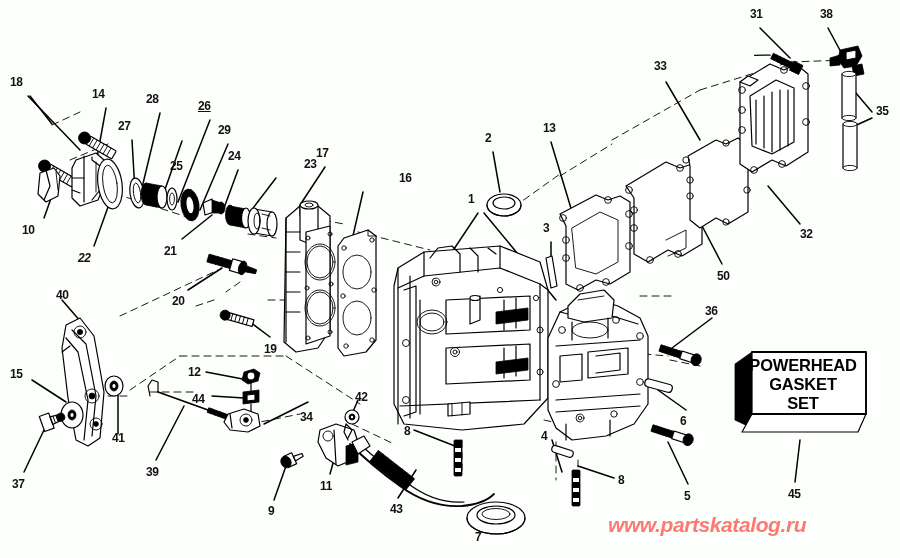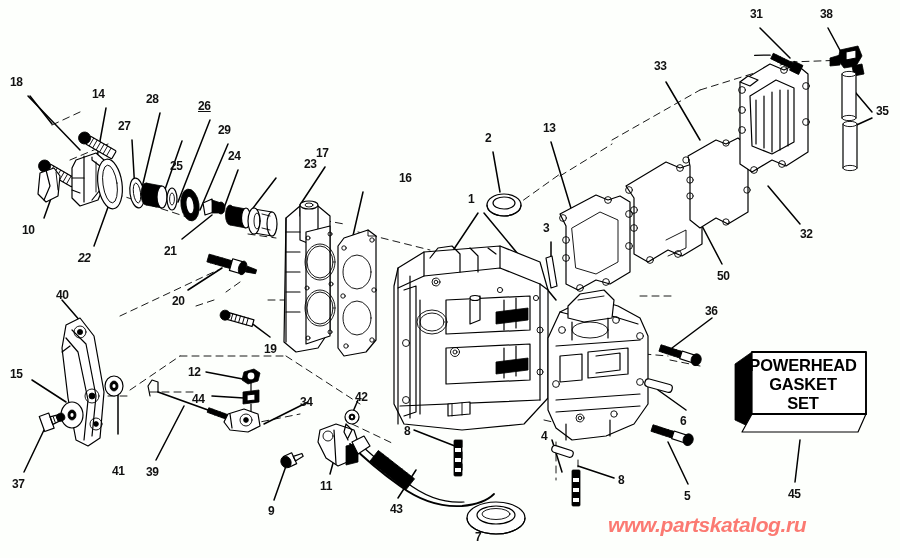--- a/index.html
+++ b/index.html
@@ -612,23 +612,23 @@
       <div class="callout" style="left: 22px; top: 224px;">10</div>
       <div class="callout" style="left: 78px; top: 252px; font-style: italic;">22</div>
       <div class="callout" style="left: 164px; top: 245px;">21</div>
       <div class="callout" style="left: 172px; top: 295px;">20</div>
       <div class="callout" style="left: 264px; top: 343px;">19</div>
       <div class="callout" style="left: 705px; top: 305px;">36</div>
       <div class="callout" style="left: 56px; top: 289px;">40</div>
       <div class="callout" style="left: 10px; top: 368px;">15</div>
       <div class="callout" style="left: 188px; top: 366px;">12</div>
       <div class="callout" style="left: 192px; top: 393px;">44</div>
-      <div class="callout" style="left: 300px; top: 396px;">34</div>
+      <div class="callout" style="left: 300px; top: 411px;">34</div>
       <div class="callout" style="left: 355px; top: 391px; text-align: right;">42</div>
-      <div class="callout" style="left: 112px; top: 465px; text-align: right;">41</div>
+      <div class="callout" style="left: 112px; top: 432px; text-align: right;">41</div>
       <div class="callout" style="left: 146px; top: 466px;">39</div>
       <div class="callout" style="left: 12px; top: 478px;">37</div>
       <div class="callout" style="left: 268px; top: 505px;">9</div>
       <div class="callout" style="left: 320px; top: 480px; text-align: right;">11</div>
       <div class="callout" style="left: 390px; top: 503px;">43</div>
       <div class="callout" style="left: 404px; top: 425px;">8</div>
       <div class="callout" style="left: 618px; top: 474px;">8</div>
       <div class="callout" style="left: 541px; top: 430px;">4</div>
       <div class="callout" style="left: 680px; top: 415px;">6</div>
       <div class="callout" style="left: 684px; top: 490px;">5</div>

